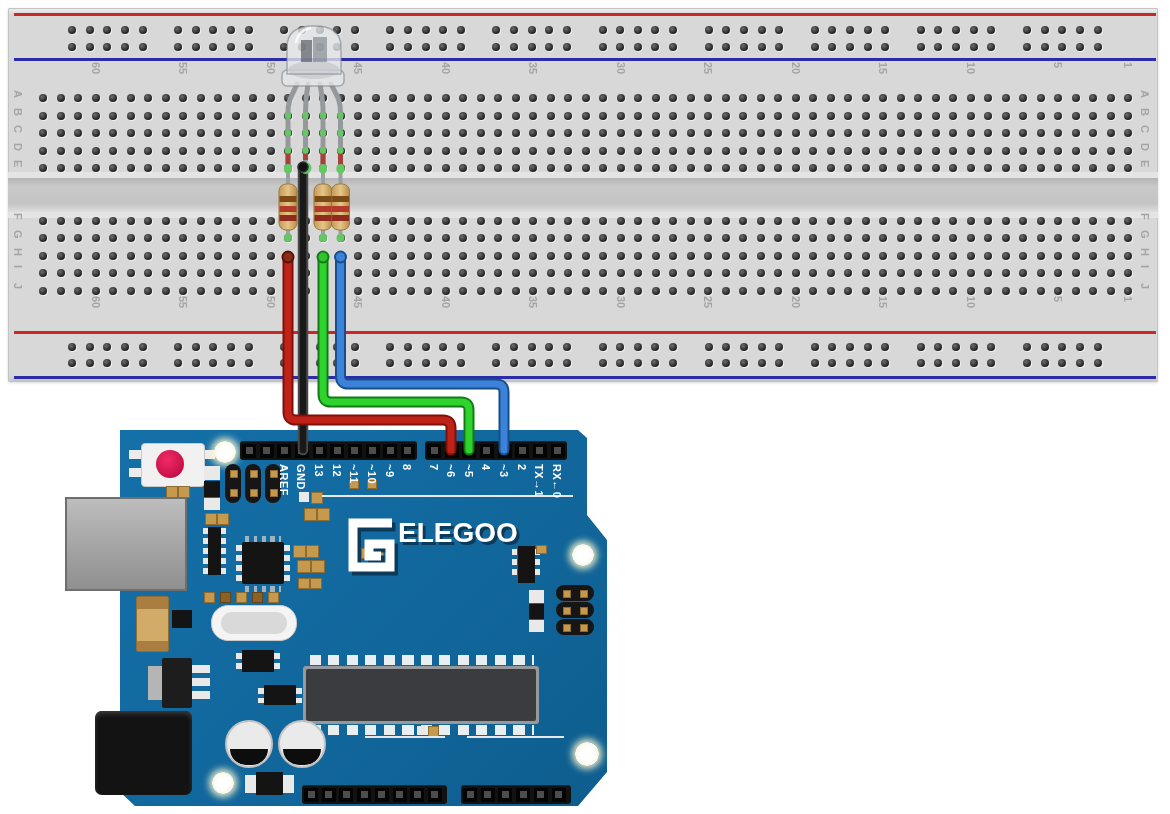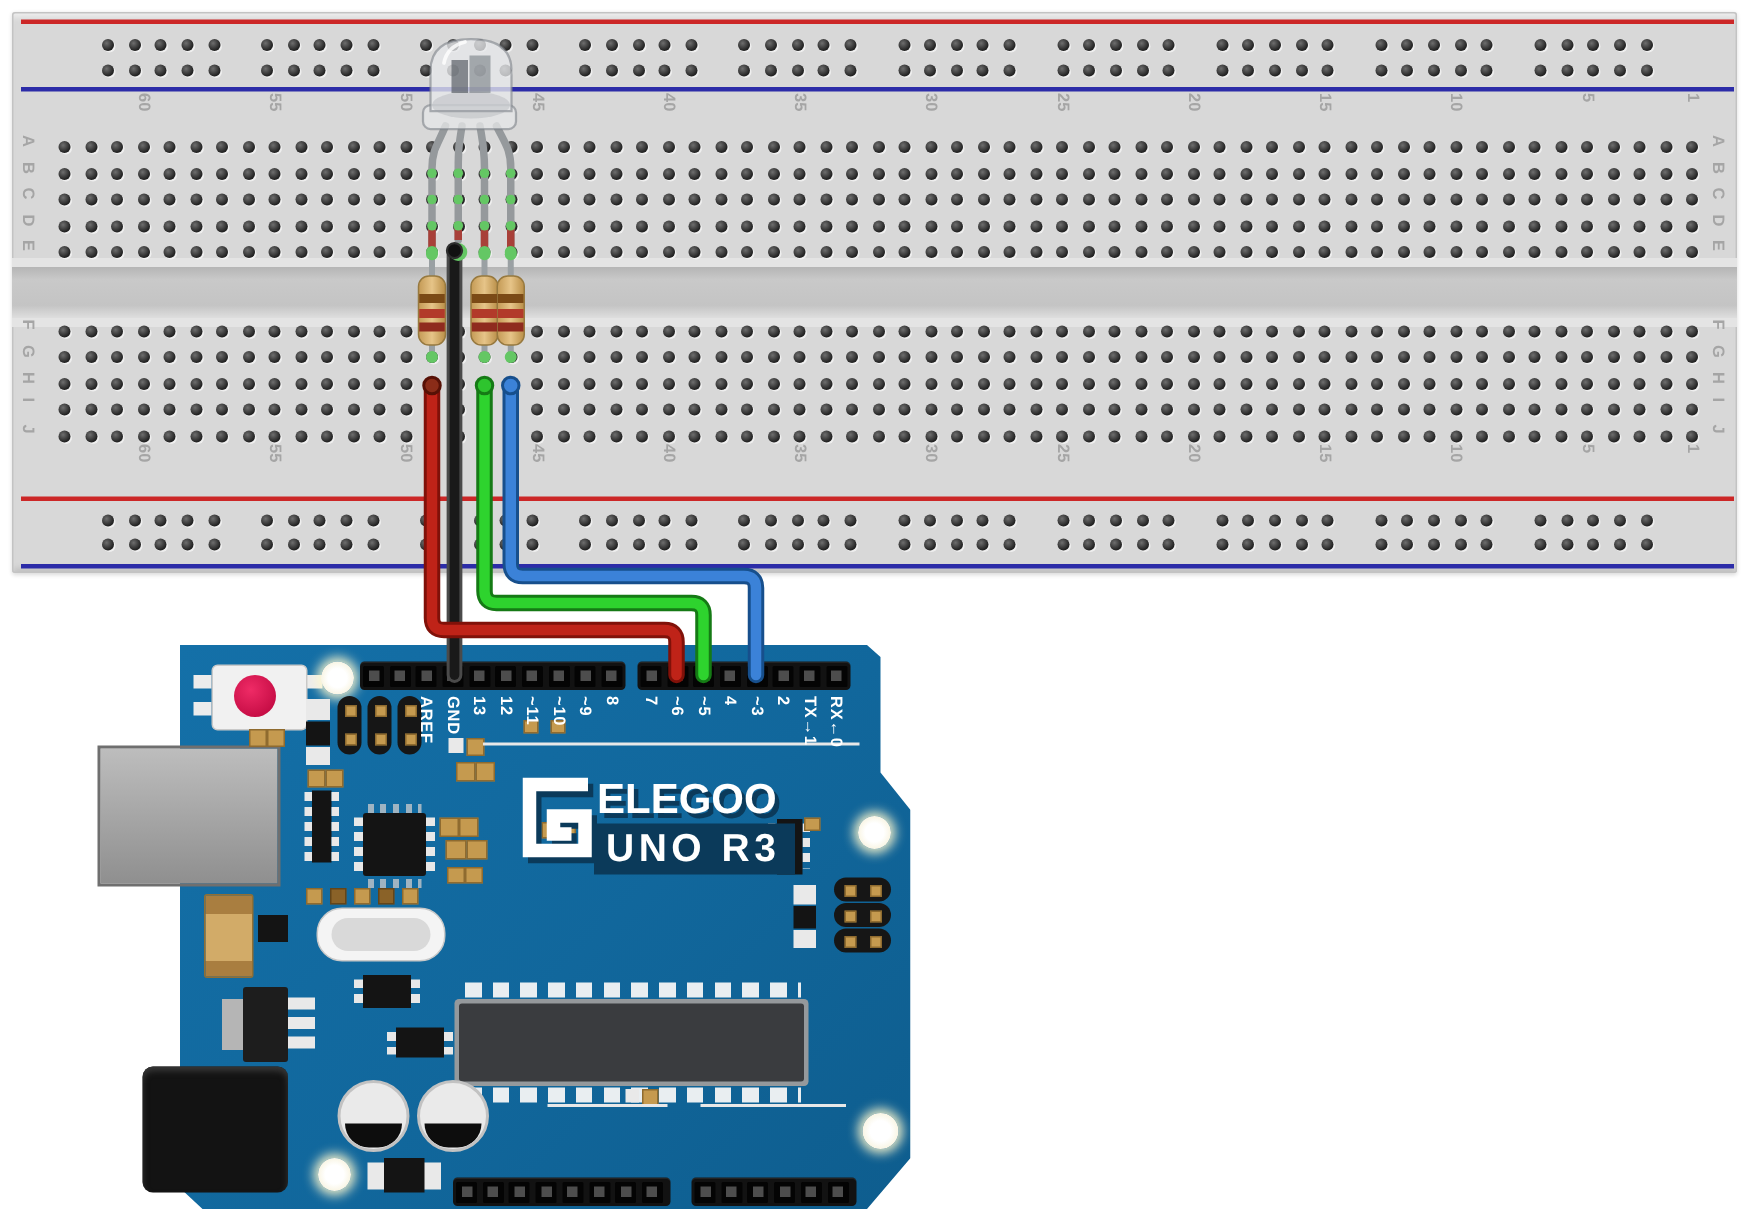--- a/index.html
+++ b/index.html
@@ -174,21 +174,20 @@
 
   <div class="a silk" style="left:322px;top:495px;width:251px;height:2px;"></div>
   <div class="a silk" style="left:365px;top:736px;width:80px;height:2px;"></div>
   <div class="a silk" style="left:467px;top:736px;width:97px;height:2px;"></div>
 
   <svg class="a" style="left:340px;top:511px;" width="58" height="66" viewBox="0 0 58 66">
     <path d="M 52,12 H 13 V 56 H 50 V 33 H 29 V 45 H 41" fill="none" stroke="#0b3a5a" stroke-width="9" transform="translate(3.5,4)"></path>
     <path d="M 52,12 H 13 V 56 H 50 V 33 H 29 V 45 H 41" fill="none" stroke="#ffffff" stroke-width="9"></path>
   </svg>
   <div id="brandtext" class="a" style="left:398px;top:519px;">ELEGOO</div>
-  <div id="modeltext" class="a" style="left:396px;top:549px;">UNO R3</div>
 
   <div id="headers-gen" class="a" style="left:0;top:0;">
       <div class="a strip" style="left: 240px; top: 441px; width: 177px; height: 19px;">
         <div class="a cell" style="left: 2px;">
           <div class="a cellin"></div>
         </div>
         <div class="a cell" style="left: 19.65px;">
           <div class="a cellin"></div>
         </div>
         <div class="a cell" style="left: 37.3px;">

